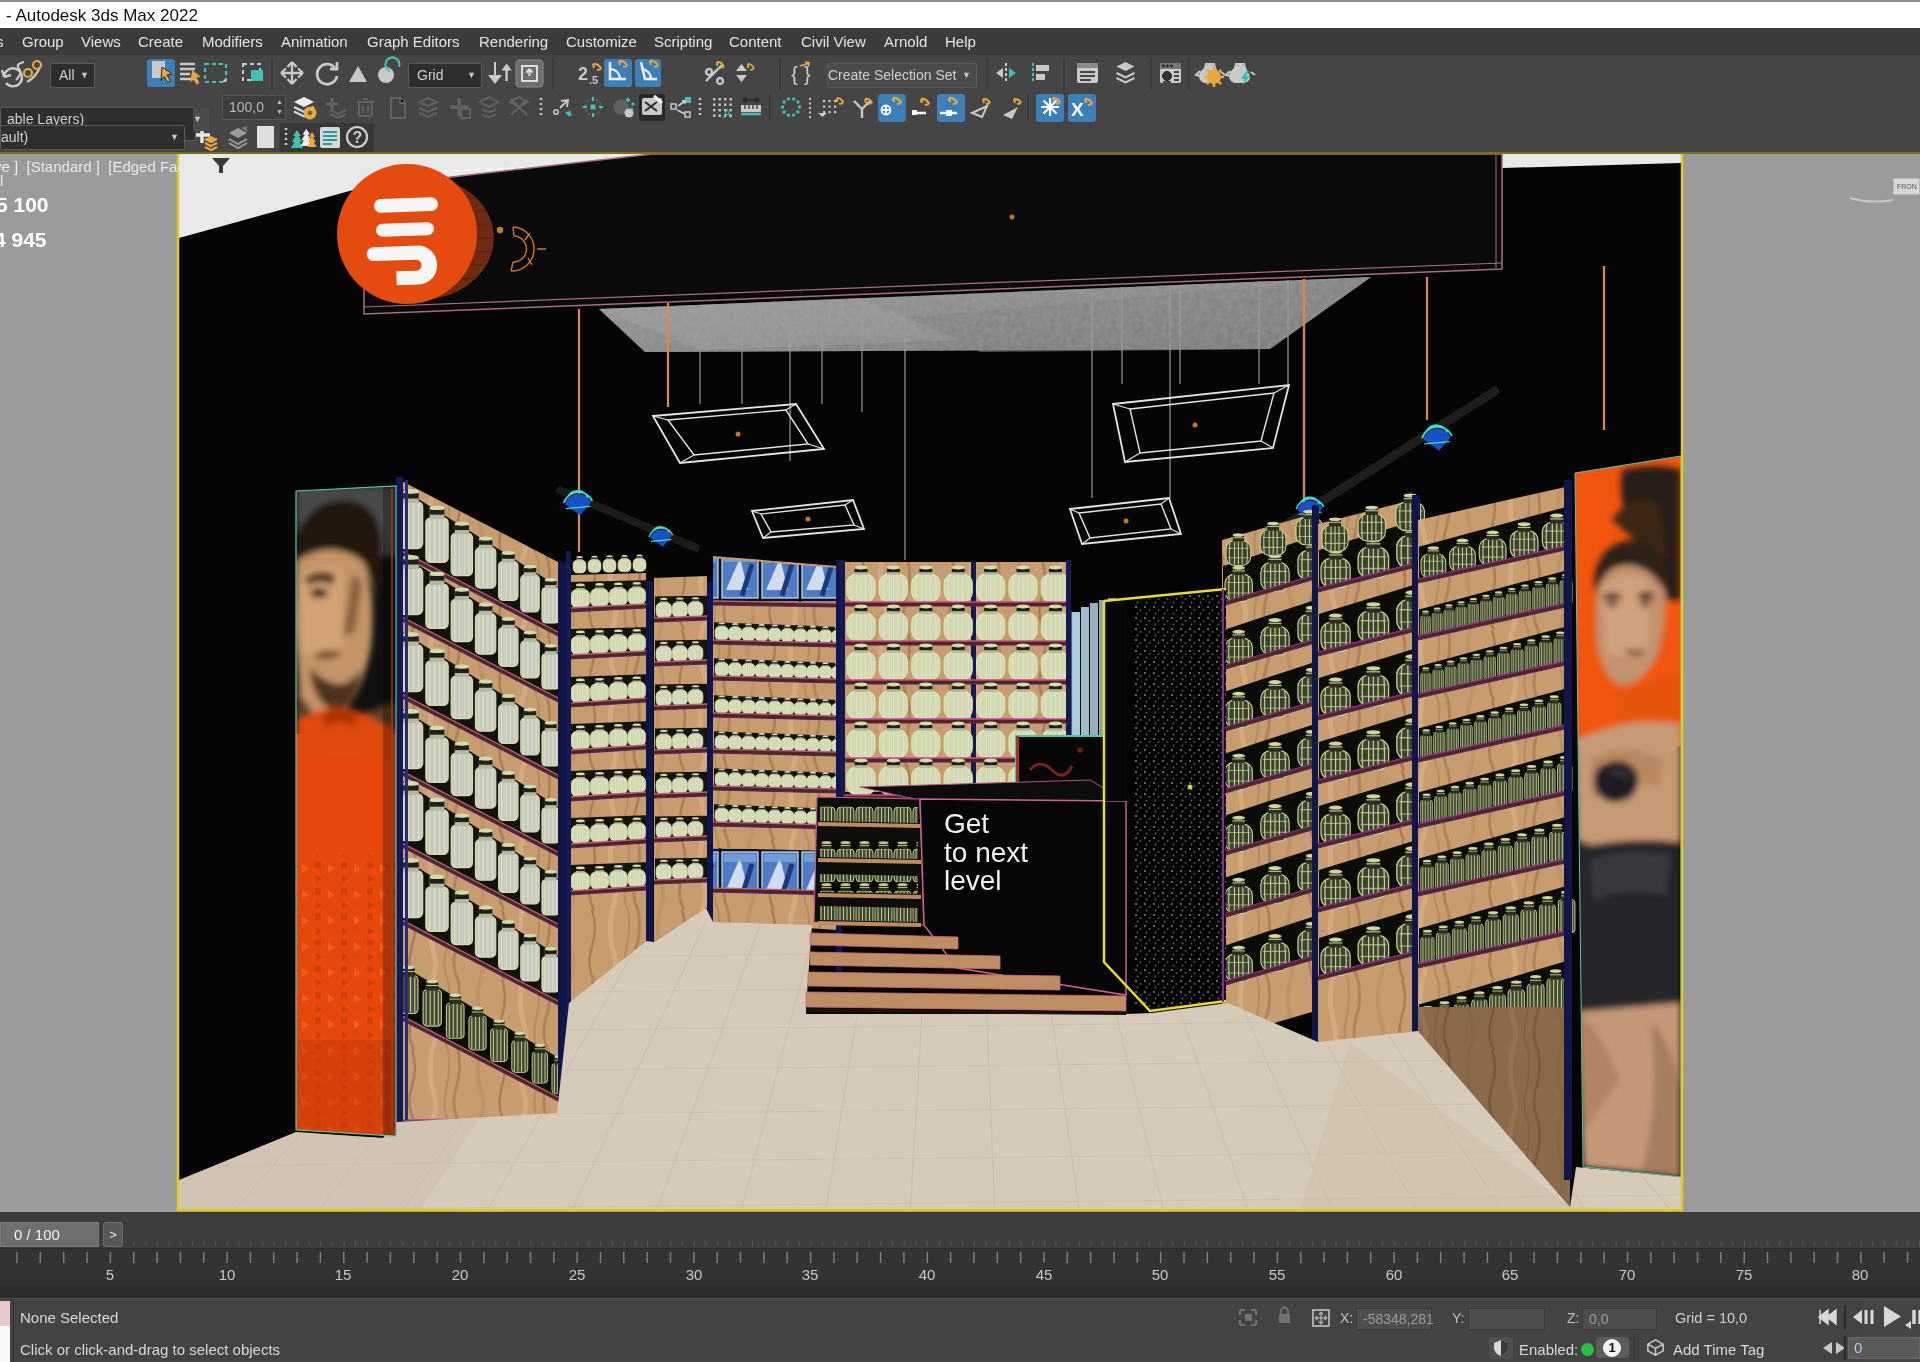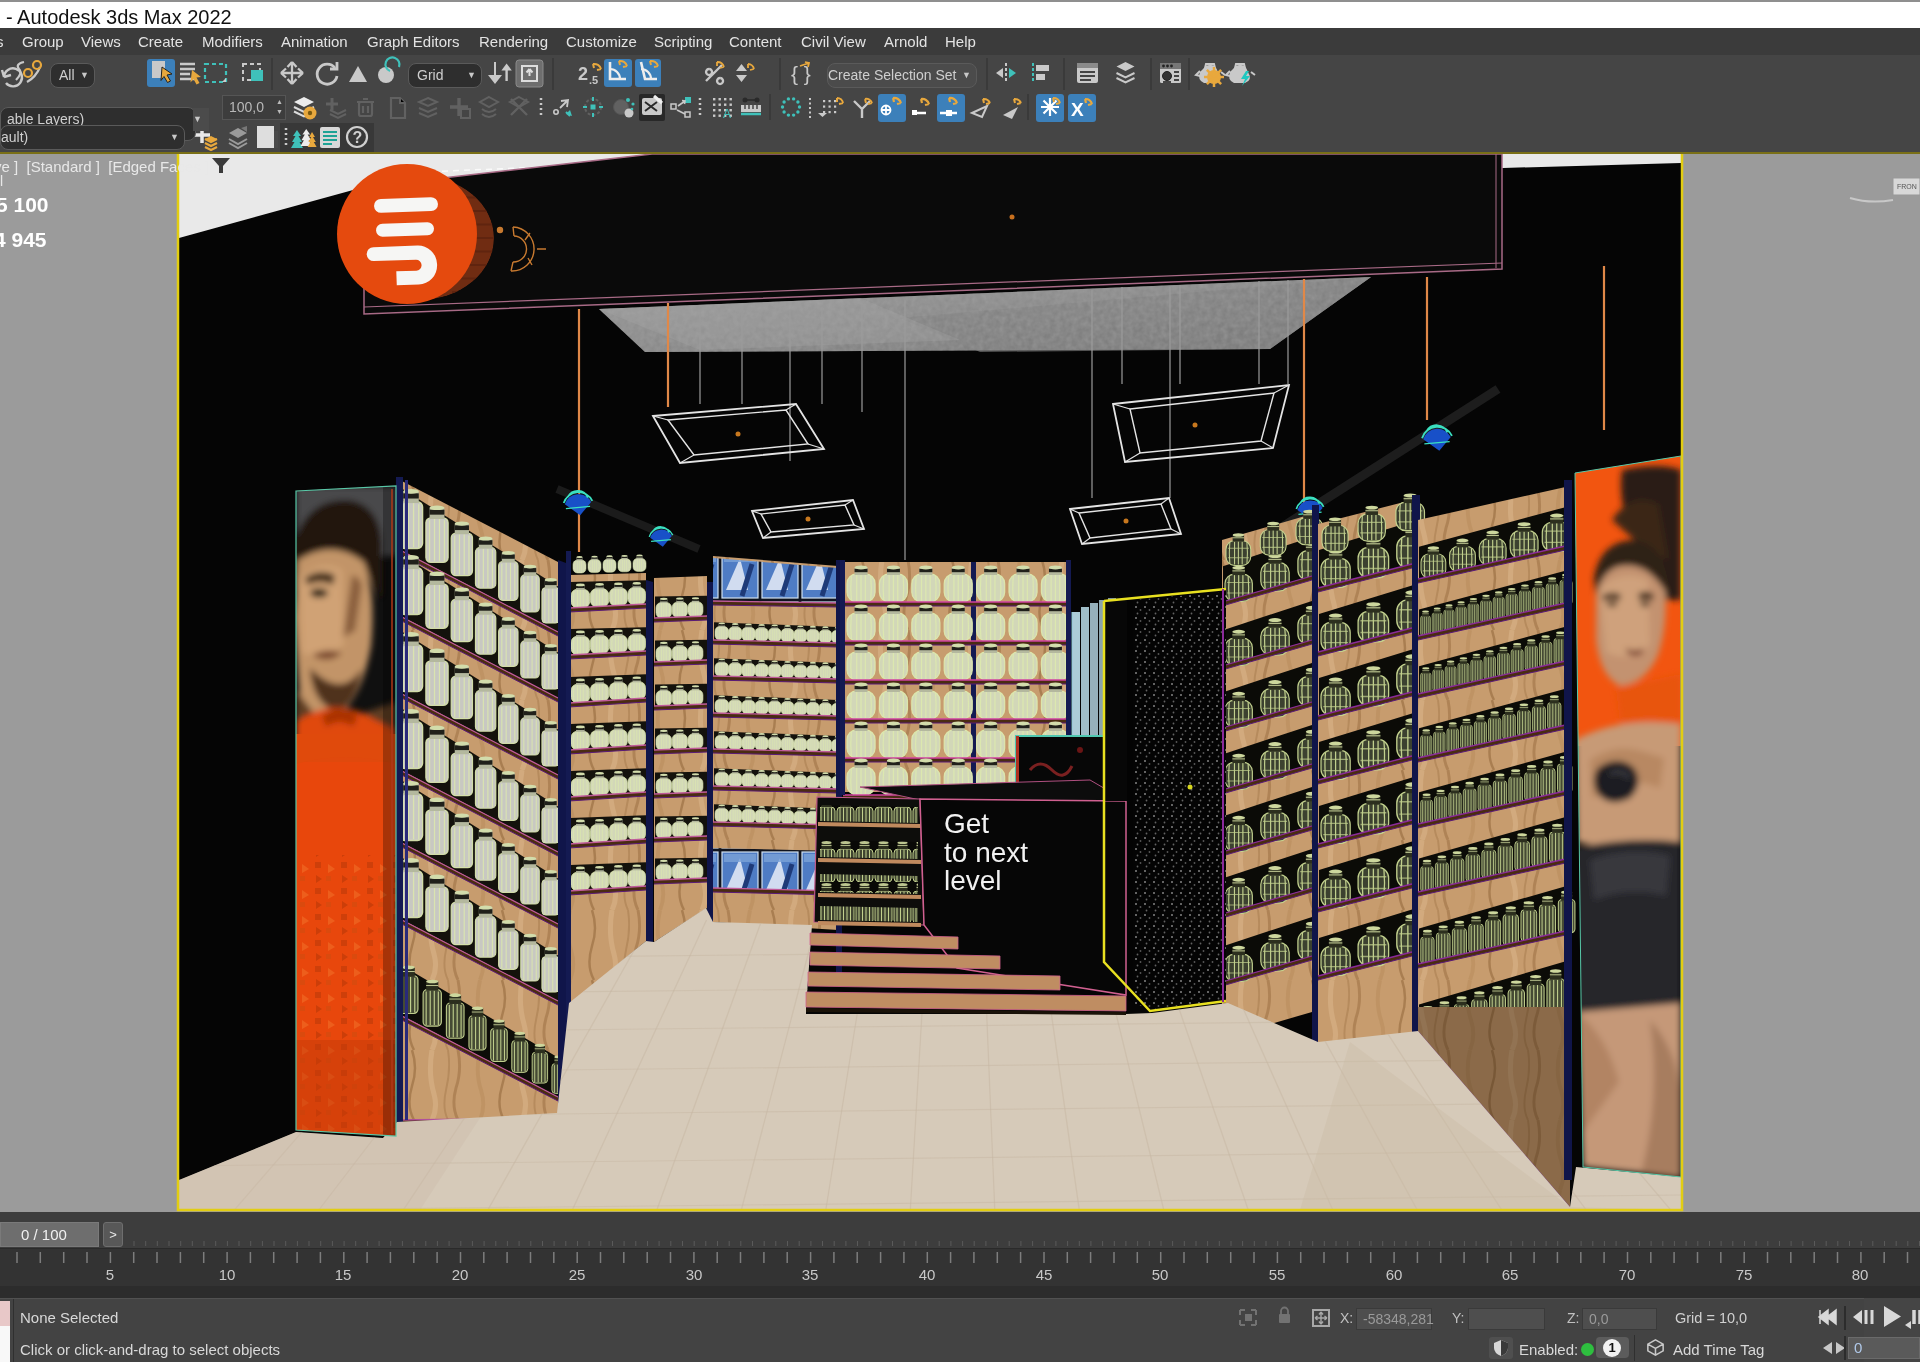--- a/index.html
+++ b/index.html
@@ -1,20 +1,20 @@
 <!DOCTYPE html>
 <html><head><meta charset="utf-8"><style>
 *{margin:0;padding:0;box-sizing:border-box}
 html,body{width:1920px;height:1362px;overflow:hidden;background:#454545;font-family:"Liberation Sans",sans-serif}
 #root{position:relative;width:1920px;height:1362px}
-.titlebar{position:absolute;left:0;top:0;width:1920px;height:28px;background:#fff;border-top:2px solid #8f8f8f;color:#111;font-size:20px}
+.titlebar{position:absolute;left:0;top:0;width:1920px;height:28px;background:#fff;border-top:2px solid #8f8f8f;color:#111;font-size:17px}
 .titlebar span{position:absolute;left:6px;top:4px}
 .menubar{position:absolute;left:0;top:28px;width:1920px;height:27px;background:#3b3b3b;color:#e3e3e3;font-size:15px}
 .toolzone{position:absolute;left:0;top:55px;width:1920px;height:97px;background:#454545}
-.dd{position:absolute;background:#2e2e2e;border:1px solid #5a5a5a;border-radius:8px;color:#cfcfcf;font-size:14px;line-height:23px}
+.dd{position:absolute;background:#2e2e2e;border:1px solid #5a5a5a;border-radius:2px;color:#cfcfcf;font-size:14px;line-height:23px}
 .dda{position:absolute;right:5px;top:0;font-size:9px;color:#c8c8c8}
 .spin{position:absolute;background:#3d3d3d;border:1px solid #555;color:#b8b8b8;font-size:14px;line-height:23px}
 .spinbtn{position:absolute;right:2px;top:1px;font-size:7px;line-height:10px;color:#bbb;text-align:center}
 #vp{position:absolute;left:0;top:152px;width:1920px;height:1060px}
 .trackbar{position:absolute;left:0;top:1212px;width:1920px;height:36px;background:#3d3d3d}
 .tbox{position:absolute;left:0;top:10px;width:99px;height:25px;background:#6e6e6e;border:1px solid #7a7a7a;color:#f0f0f0;font-size:15px;line-height:23px}
 .tbtn{position:absolute;left:103px;top:10px;width:20px;height:25px;background:#585858;border:1px solid #6e6e6e;border-radius:3px;color:#e8e8e8;font-size:13px;text-align:center;line-height:23px}
 .ruler{position:absolute;left:0;top:1248px;width:1920px;height:38px;background:#333333;border-top:1px solid #2a2a2a}
 .rgap{position:absolute;left:0;top:1286px;width:1920px;height:12px;background:#2c2c2c}
 .statusbar{position:absolute;left:0;top:1298px;width:1864px;height:64px;background:#434343;border-top:1px solid #515151;color:#d8d8d8;font-size:15px}
@@ -1381,21 +1381,21 @@
         <text x="-6" y="172" font-family="Liberation Sans, sans-serif" font-size="15" fill="#e8e8e8">ve ]  [Standard ]  [Edged Faces ]</text>
 <path d="M212 158 h18 l-7 8 v7 l-4 0 v-7 z" fill="#3a3a3a"></path>
 <text x="0" y="186" font-family="Liberation Sans, sans-serif" font-size="14" fill="#e8e8e8">l</text>
 <text x="-4" y="212" font-family="Liberation Sans, sans-serif" font-size="21" font-weight="bold" fill="#ffffff">5 100</text>
 <text x="-6" y="247" font-family="Liberation Sans, sans-serif" font-size="21" font-weight="bold" fill="#ffffff">4 945</text>
         <rect x="1893" y="178" width="27" height="17" fill="#d8d8d8" stroke="#999" stroke-width="1"></rect>
         <text x="1897" y="189" font-family="Liberation Sans, sans-serif" font-size="7" fill="#555">FRON</text>
         <path d="M1850 198 q20 6 43 2" stroke="#c8c8c8" stroke-width="2" fill="none"></path>
       </svg></div>
 <div class="trackbar">
-      <div class="tbox"><span style="padding-left:20px">0 / 100</span></div>
+      <div class="tbox"><span style="padding-left:13px">0 / 100</span></div>
       <div class="tbtn">&gt;</div>
     </div>
 <div class="ruler"></div>
 <div class="rgap"></div>
 <div class="statusbar">
  <div class="swatch"></div>
       <div class="ssep"></div>
  <span style="position:absolute;left:20px;top:10px">None Selected</span>
  <span style="position:absolute;left:20px;top:42px">Click or click-and-drag to select objects</span>
  <span style="position:absolute;left:1340px;top:11px;color:#c0c0c0;font-size:14px">X:</span>

